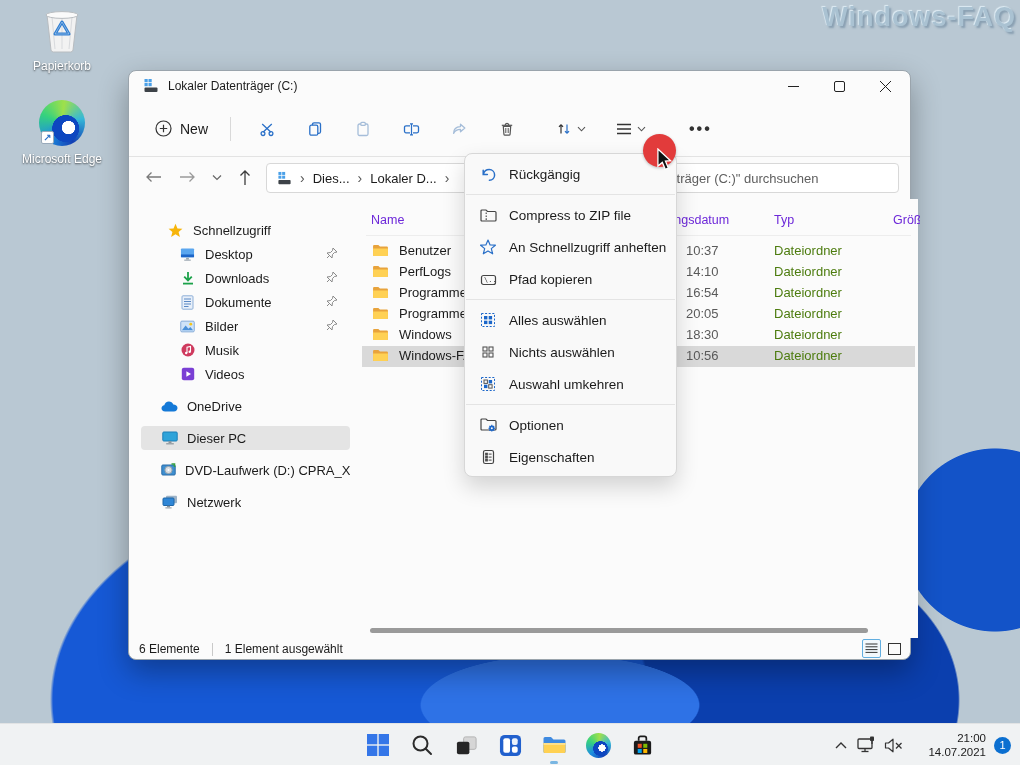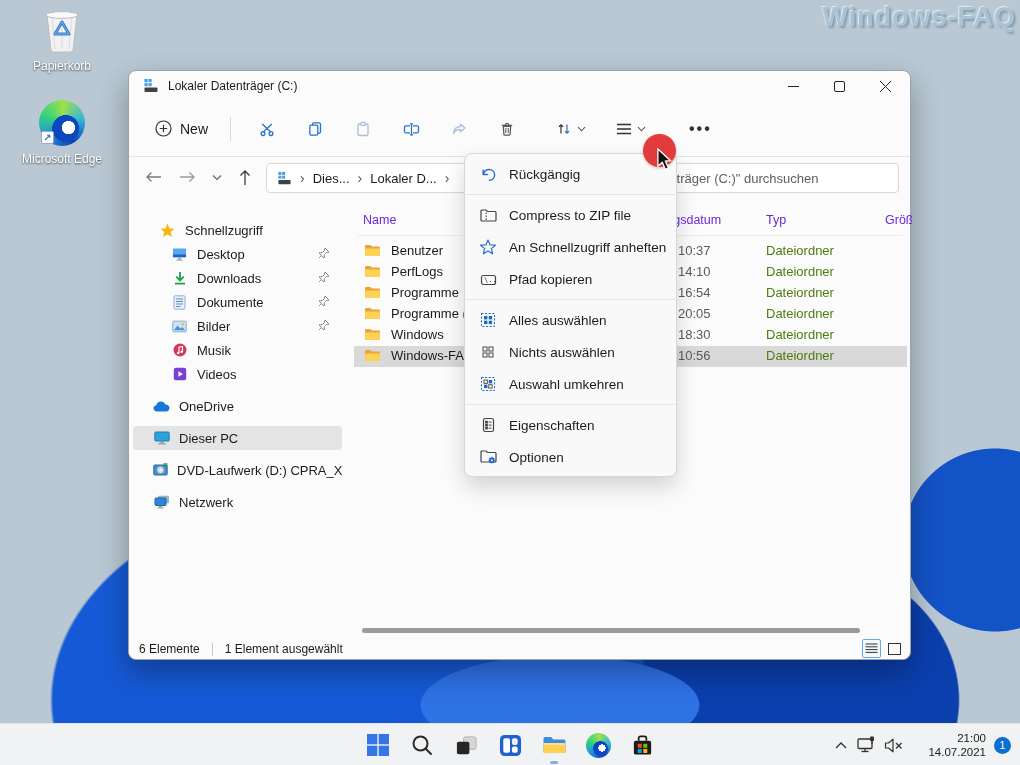--- a/index.html
+++ b/index.html
@@ -58,21 +58,21 @@
   .nbtn { position:absolute; top:6px; width:28px; height:28px; display:flex; align-items:center;
     justify-content:center; font-size:17px; }
   .addrbar { position:absolute; left:137px; top:6px; width:295px; height:30px; background:#fff;
     border:1px solid #d8d8d8; border-radius:4px; display:flex; align-items:center; padding-left:10px;
     gap:8px; white-space:nowrap; overflow:hidden; }
   .crumb-sep { color:#555; font-size:14px; }
   .searchbox { position:absolute; left:452px; top:6px; width:318px; height:30px; background:#fff;
     border:1px solid #d8d8d8; border-radius:4px; overflow:hidden; }
   .searchbox span { position:absolute; left:9px; top:7px; white-space:nowrap; color:#5f5f5f; }
   
-  .main { position:absolute; left:0; top:128px; width:100%; height:439px; background:#fbfbfb; }
+  .main { position:absolute; left:8px; top:128px; width:100%; height:439px; background:#fbfbfb; }
   .side-item { position:absolute; left:4px; width:209px; height:24px; display:flex; align-items:center;
     border-radius:4px; }
   .side-item.sel { background:#e4e4e4; }
   .side-item .sic { width:17px; display:flex; justify-content:center; }
   .side-item .slb { margin-left:9px; white-space:nowrap; overflow:hidden; }
   .ind0 { padding-left:20px; } .indq { padding-left:26px; } .ind1 { padding-left:38px; }
   .pin { position:absolute; right:12px; top:5px; }
   .filearea { position:absolute; left:217px; top:0; width:566px; height:439px; overflow:hidden; }
   .fhead { position:absolute; top:14px; height:20px; color:#6d28d9; font-size:12.5px; }
   .fhead-line { position:absolute; top:36px; left:12px; width:545px; height:1px; background:#ededed; }
@@ -586,43 +586,43 @@
             <rect x="8.7" y="4" width="3.4" height="3.4" fill="#1b66c9"></rect>
             <rect x="4" y="8.7" width="3.4" height="3.4" fill="#1b66c9"></rect>
             <rect x="8.7" y="8.7" width="3.4" height="3.4" fill="none" stroke="#555" stroke-width="1"></rect>
           </svg>
       </span>
       <span class="mlb">Auswahl umkehren</span>
     </div>
     <div class="msep"></div>
     <div class="mi">
       <span class="mic">
+        <svg width="17" height="16" viewBox="0 0 17 16">
+            <path d="M1 3 Q1 2 2 2 H6 L7.5 3.5 H15 Q16 3.5 16 4.5 V12 Q16 13 15 13 H2 Q1 13 1 12 Z" fill="none" stroke="#444" stroke-width="1.2"></path>
+            <circle cx="11.8" cy="11.2" r="2.6" fill="#1b66c9"></circle>
+            <path d="M11.8 7.8 V14.6 M8.4 11.2 H15.2 M9.4 8.8 L14.2 13.6 M14.2 8.8 L9.4 13.6" stroke="#1b66c9" stroke-width="1.1"></path>
+            <circle cx="11.8" cy="11.2" r="1" fill="#f9f9f9"></circle>
+          </svg>
+      </span>
+      <span class="mlb">Optionen</span>
+    </div>
+    <div class="mi">
+      <span class="mic">
         <svg width="15" height="16" viewBox="0 0 15 16">
             <rect x="2.5" y="1.5" width="10" height="13" rx="1.8" fill="none" stroke="#444" stroke-width="1.2"></rect>
             <rect x="4.6" y="4.2" width="1.8" height="1.8" fill="none" stroke="#444" stroke-width=".9"></rect>
             <line x1="7.6" y1="5.1" x2="10.6" y2="5.1" stroke="#444"></line>
             <rect x="4.6" y="7.2" width="1.8" height="1.8" fill="none" stroke="#444" stroke-width=".9"></rect>
             <line x1="7.6" y1="8.1" x2="10.6" y2="8.1" stroke="#444"></line>
             <rect x="4.6" y="10.2" width="1.8" height="1.8" fill="none" stroke="#444" stroke-width=".9"></rect>
             <line x1="7.6" y1="11.1" x2="10.6" y2="11.1" stroke="#444"></line>
           </svg>
       </span>
       <span class="mlb">Eigenschaften</span>
     </div>
-    <div class="mi">
-      <span class="mic">
-        <svg width="17" height="16" viewBox="0 0 17 16">
-            <path d="M1 3 Q1 2 2 2 H6 L7.5 3.5 H15 Q16 3.5 16 4.5 V12 Q16 13 15 13 H2 Q1 13 1 12 Z" fill="none" stroke="#444" stroke-width="1.2"></path>
-            <circle cx="11.8" cy="11.2" r="2.6" fill="#1b66c9"></circle>
-            <path d="M11.8 7.8 V14.6 M8.4 11.2 H15.2 M9.4 8.8 L14.2 13.6 M14.2 8.8 L9.4 13.6" stroke="#1b66c9" stroke-width="1.1"></path>
-            <circle cx="11.8" cy="11.2" r="1" fill="#f9f9f9"></circle>
-          </svg>
-      </span>
-      <span class="mlb">Optionen</span>
-    </div>
   </div>
 
   <div class="marker"></div>
   <div class="cursor">
     <svg width="22" height="24" viewBox="0 0 12 13">
         <path d="M0.5 0.5 L0.5 9.8 L2.9 7.8 L4.5 11.6 L6.2 10.9 L4.6 7.1 L7.4 6.9 Z" fill="#111" stroke="#fff" stroke-width="0.7"></path>
       </svg>
   </div>
 </div>
 

